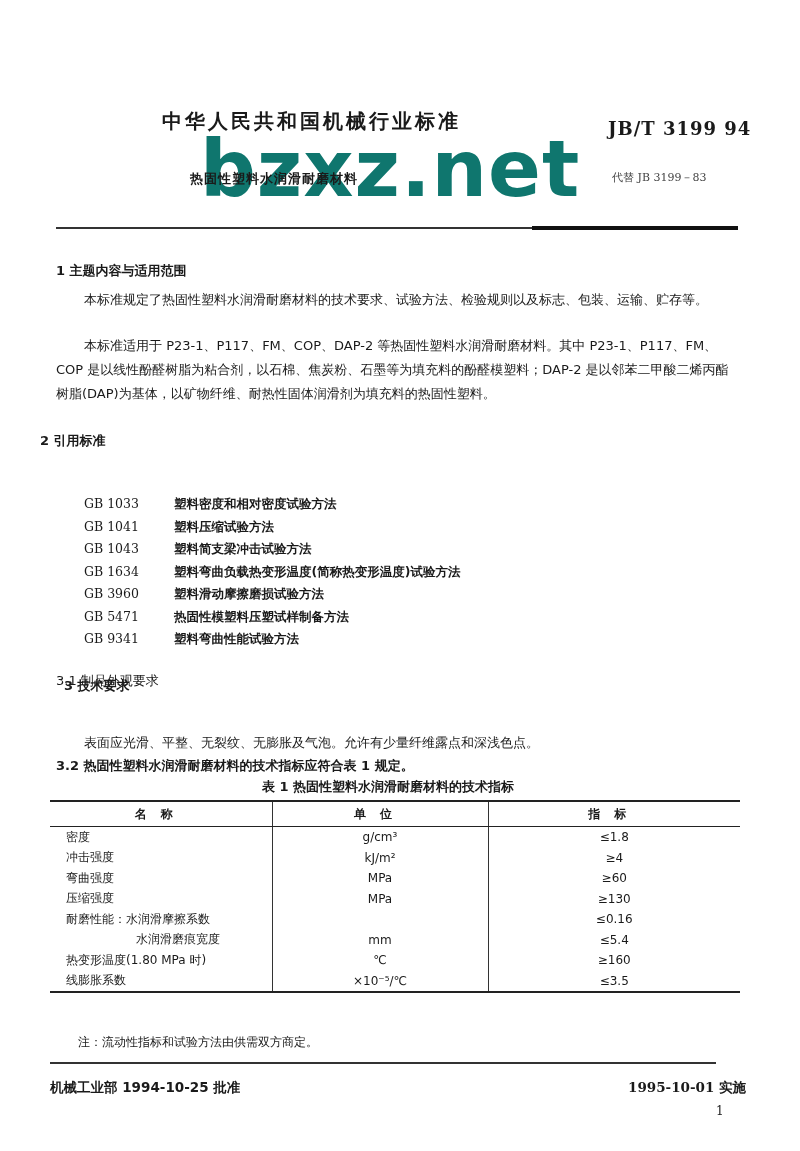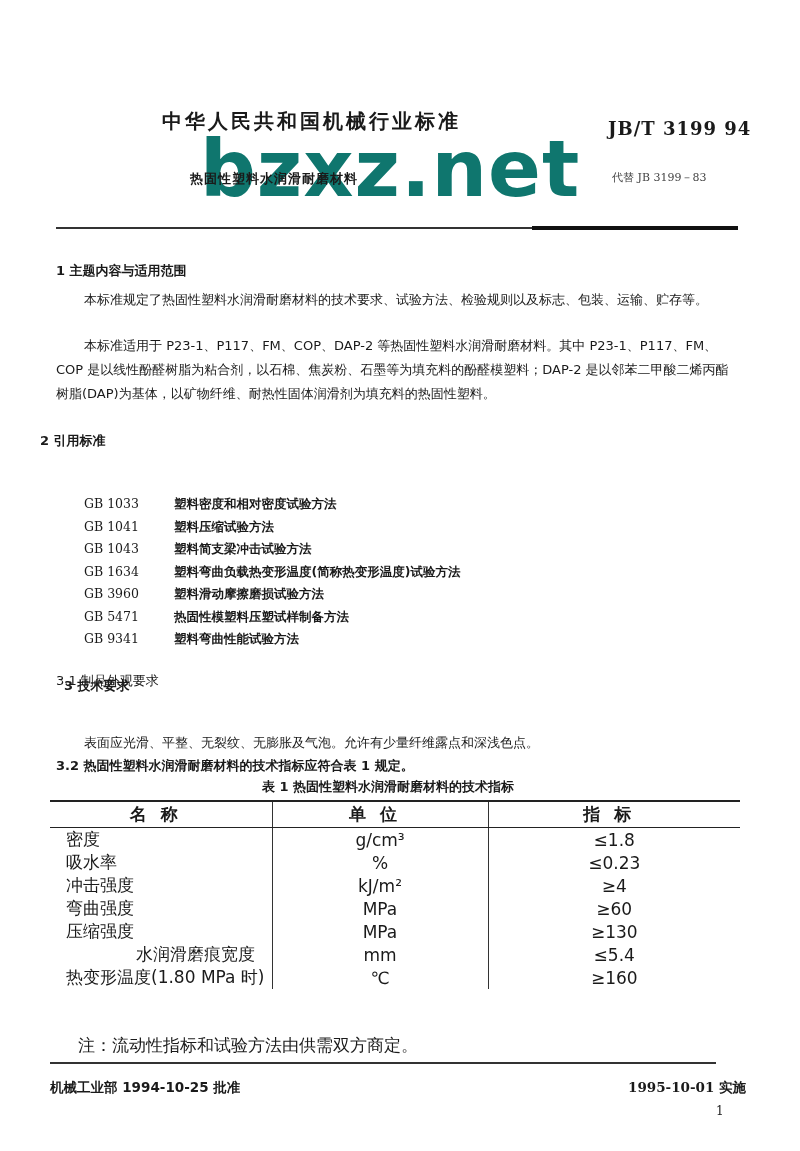--- a/index.html
+++ b/index.html
@@ -14,29 +14,29 @@
     .doc-title { left: 190px; top: 170px; font-size: 13px; font-weight: bold; font-family: "DejaVu Sans", sans-serif; letter-spacing: 1px; }
     .replaces { left: 612px; top: 170px; font-size: 11px; color: #444; }
     .rule-top { left: 56px; top: 227px; width: 682px; height: 2px; background: #333; }
     .rule-top .thick { position: absolute; left: 476px; top: -1px; width: 206px; height: 4px; background: #111; }
     .sec { font-size: 13px; font-weight: bold; font-family: "DejaVu Sans", sans-serif; }
     .para { font-size: 13px; line-height: 24px; font-family: "DejaVu Sans", sans-serif; }
     .ref-row { display: flex; font-size: 12.5px; line-height: 22.5px; font-family: "DejaVu Sans", sans-serif; }
     .ref-code { width: 90px; font-family: "DejaVu Serif", serif; }
     .ref-name { font-weight: bold; text-align: center; }
     .tbl-caption { left: 262px; top: 778px; font-size: 13px; font-weight: bold; font-family: "DejaVu Sans", sans-serif; }
-    table.spec { position: absolute; left: 50px; top: 800px; width: 690px; border-collapse: collapse; font-size: 17px; font-family: "DejaVu Sans", sans-serif; }
+    table.spec { position: absolute; left: 50px; top: 800px; width: 690px; border-collapse: collapse; font-size: 12px; font-family: "DejaVu Sans", sans-serif; }
     table.spec th { font-weight: bold; height: 22px; border-top: 2px solid #222; border-bottom: 1.5px solid #222; letter-spacing: 14px; }
     table.spec td { height: 20.5px; padding: 0; }
     table.spec th + th, table.spec td + td { border-left: 1px solid #333; }
     table.spec td.name { padding-left: 16px; }
     table.spec td.name.sub { padding-left: 86px; }
     table.spec td.c { text-align: center; }
     table.spec tr.last td { border-bottom: 2px solid #222; }
-    .note { left: 78px; top: 1034px; font-size: 17px; font-family: "DejaVu Sans", sans-serif; }
+    .note { left: 78px; top: 1034px; font-size: 12px; font-family: "DejaVu Sans", sans-serif; }
     .rule-bottom { left: 50px; top: 1062px; width: 666px; height: 1.5px; background: #333; }
     .approve { left: 50px; top: 1079px; font-size: 13.5px; font-weight: bold; font-family: "DejaVu Sans", sans-serif; }
     .effective { left: 628px; top: 1079px; font-size: 13.5px; font-weight: bold; }
     .pageno { left: 716px; top: 1104px; font-size: 12px; }
   </style>
 </head>
 <body>
 
 <div class="abs hdr-main">中华人民共和国机械行业标准</div>
 <div class="abs hdr-code">JB/T 3199  94</div>
@@ -102,48 +102,53 @@
       <th>指标</th>
     </tr>
   </thead>
   <tbody>
     <tr>
         <td class="name">密度</td>
         <td class="c">g/cm³</td>
         <td class="c">≤1.8</td>
       </tr>
     <tr>
-        <td class="name">吸水率</td>
-        <td class="c">%</td>
-        <td class="c">≤0.23</td>
-      </tr>
-    <tr>
         <td class="name">冲击强度</td>
         <td class="c">kJ/m²</td>
         <td class="c">≥4</td>
       </tr>
     <tr>
         <td class="name">弯曲强度</td>
         <td class="c">MPa</td>
         <td class="c">≥60</td>
       </tr>
     <tr>
         <td class="name">压缩强度</td>
         <td class="c">MPa</td>
         <td class="c">≥130</td>
       </tr>
     <tr>
+        <td class="name">耐磨性能：水润滑摩擦系数</td>
+        <td class="c"></td>
+        <td class="c">≤0.16</td>
+      </tr>
+    <tr>
         <td class="name sub">水润滑磨痕宽度</td>
         <td class="c">mm</td>
         <td class="c">≤5.4</td>
       </tr>
     <tr>
         <td class="name">热变形温度(1.80 MPa 时)</td>
         <td class="c">℃</td>
         <td class="c">≥160</td>
+      </tr>
+    <tr class="last">
+        <td class="name">线膨胀系数</td>
+        <td class="c">×10⁻⁵/℃</td>
+        <td class="c">≤3.5</td>
       </tr>
   </tbody>
 </table>
 
 <div class="abs note">注：流动性指标和试验方法由供需双方商定。</div>
 <div class="abs rule-bottom"></div>
 <div class="abs approve">机械工业部 1994-10-25 批准</div>
 <div class="abs effective">1995-10-01 实施</div>
 <div class="abs pageno">1</div>
 

